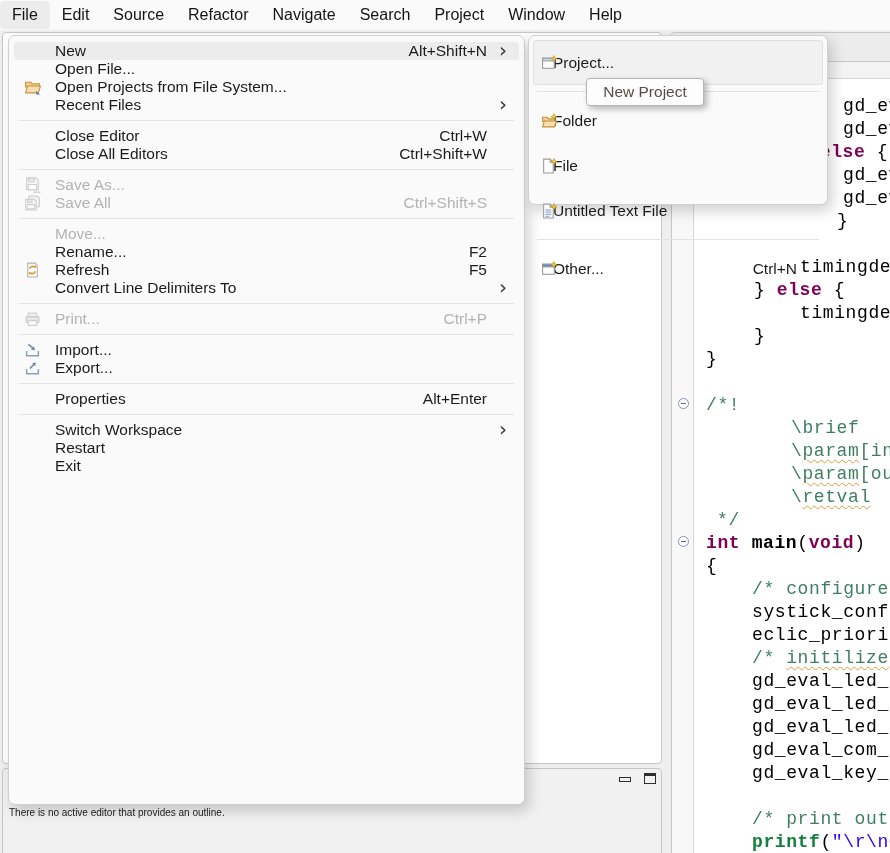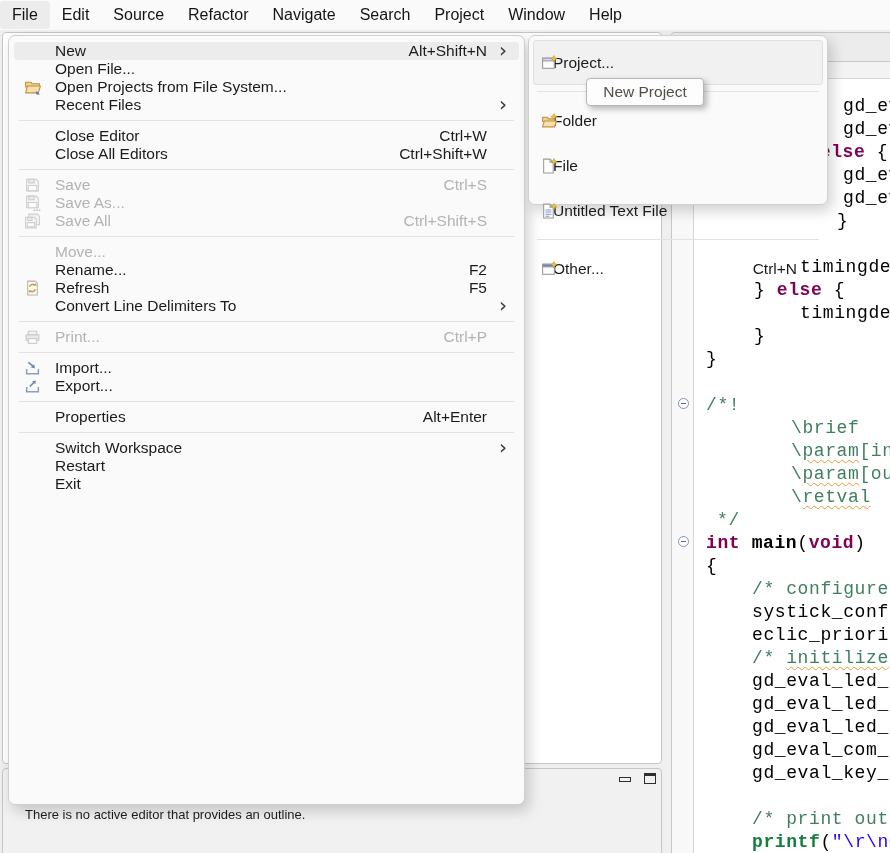--- a/index.html
+++ b/index.html
@@ -12,21 +12,21 @@
            display:flex;align-items:center;font-size:16px;color:#141414;z-index:20;}
   .mb-item{padding:2px 12px;line-height:24px;border-radius:4px;white-space:nowrap;cursor:default;}
   .mb-item.active{background:#ececec;}
 
   
   .pe-panel{position:absolute;left:2px;top:32px;width:660px;height:732px;background:#ffffff;
             border:1px solid #c6c6c6;border-radius:4px;z-index:1;}
   .sash{position:absolute;left:663px;top:32px;width:8px;height:821px;background:#efefef;z-index:1;}
   .outline-panel{position:absolute;left:2px;top:768px;width:660px;height:90px;background:#f1f1f1;
             border:1px solid #c6c6c6;border-radius:4px 4px 0 0;z-index:1;}
-  .outline-msg{position:absolute;left:22px;top:38px;font-size:13px;color:#1d1d1d;white-space:nowrap;}
+  .outline-msg{position:absolute;left:6px;top:38px;font-size:10px;color:#1d1d1d;white-space:nowrap;}
   .win-btn-min{position:absolute;left:616px;top:8px;width:12px;height:5px;border:1.5px solid #2e2e2e;background:#f1f1f1;}
   .win-btn-max{position:absolute;left:641px;top:4px;width:12px;height:11px;border:1.5px solid #2e2e2e;border-top-width:3.5px;background:#f1f1f1;}
 
   
   .editor{position:absolute;left:671px;top:32px;width:219px;height:821px;background:#ffffff;
           border-left:1px solid #c6c6c6;border-top:1px solid #c6c6c6;border-radius:4px 0 0 0;z-index:1;}
   .tabstrip{height:29px;background:#ececec;border-bottom:1px solid #c9c9c9;border-radius:4px 0 0 0;}
   .toolstrip{height:17px;background:#f3f3f3;border-bottom:1px solid #d6d6d6;}
   .fold-gutter{position:absolute;left:0;top:47px;bottom:0;width:22px;background:#f8f8f8;border-right:1px solid #d6d6d6;}
 
@@ -167,31 +167,20 @@
       <span class="mi-short">Ctrl+W</span>
     </div>
     <div class="mi">
       <span class="mi-label">Close All Editors</span>
       <span class="mi-short">Ctrl+Shift+W</span>
     </div>
     <div class="msep"></div>
     <div class="mi disabled">
       <span class="ic">
         <svg viewBox="0 0 16 16" width="17" height="17">
-            <path d="M2.5 2.5h9l2 2v9h-11z" fill="#F2F2F2" stroke="#A9A9A9"></path>
-            <path d="M4.5 2.5h5v3.5h-5z" fill="#E0E0E0" stroke="#A9A9A9"></path>
-            <path d="M4 8.5h8v5H4z" fill="#FCFCFC" stroke="#A9A9A9"></path>
-          </svg>
-      </span>
-      <span class="mi-label">Save</span>
-      <span class="mi-short">Ctrl+S</span>
-    </div>
-    <div class="mi disabled">
-      <span class="ic">
-        <svg viewBox="0 0 16 16" width="17" height="17">
             <path d="M2.5 1.5h9l2 2v9h-11z" fill="#F2F2F2" stroke="#A9A9A9"></path>
             <path d="M4.5 1.5h5v3.5h-5z" fill="#E0E0E0" stroke="#A9A9A9"></path>
             <path d="M4 7.5h8v5H4z" fill="#FCFCFC" stroke="#A9A9A9"></path>
             <g fill="#9a9a9a">
               <rect x="9" y="14" width="1.6" height="1.6"></rect>
               <rect x="11.4" y="14" width="1.6" height="1.6"></rect>
               <rect x="13.8" y="14" width="1.6" height="1.6"></rect>
             </g>
           </svg>
       </span>

